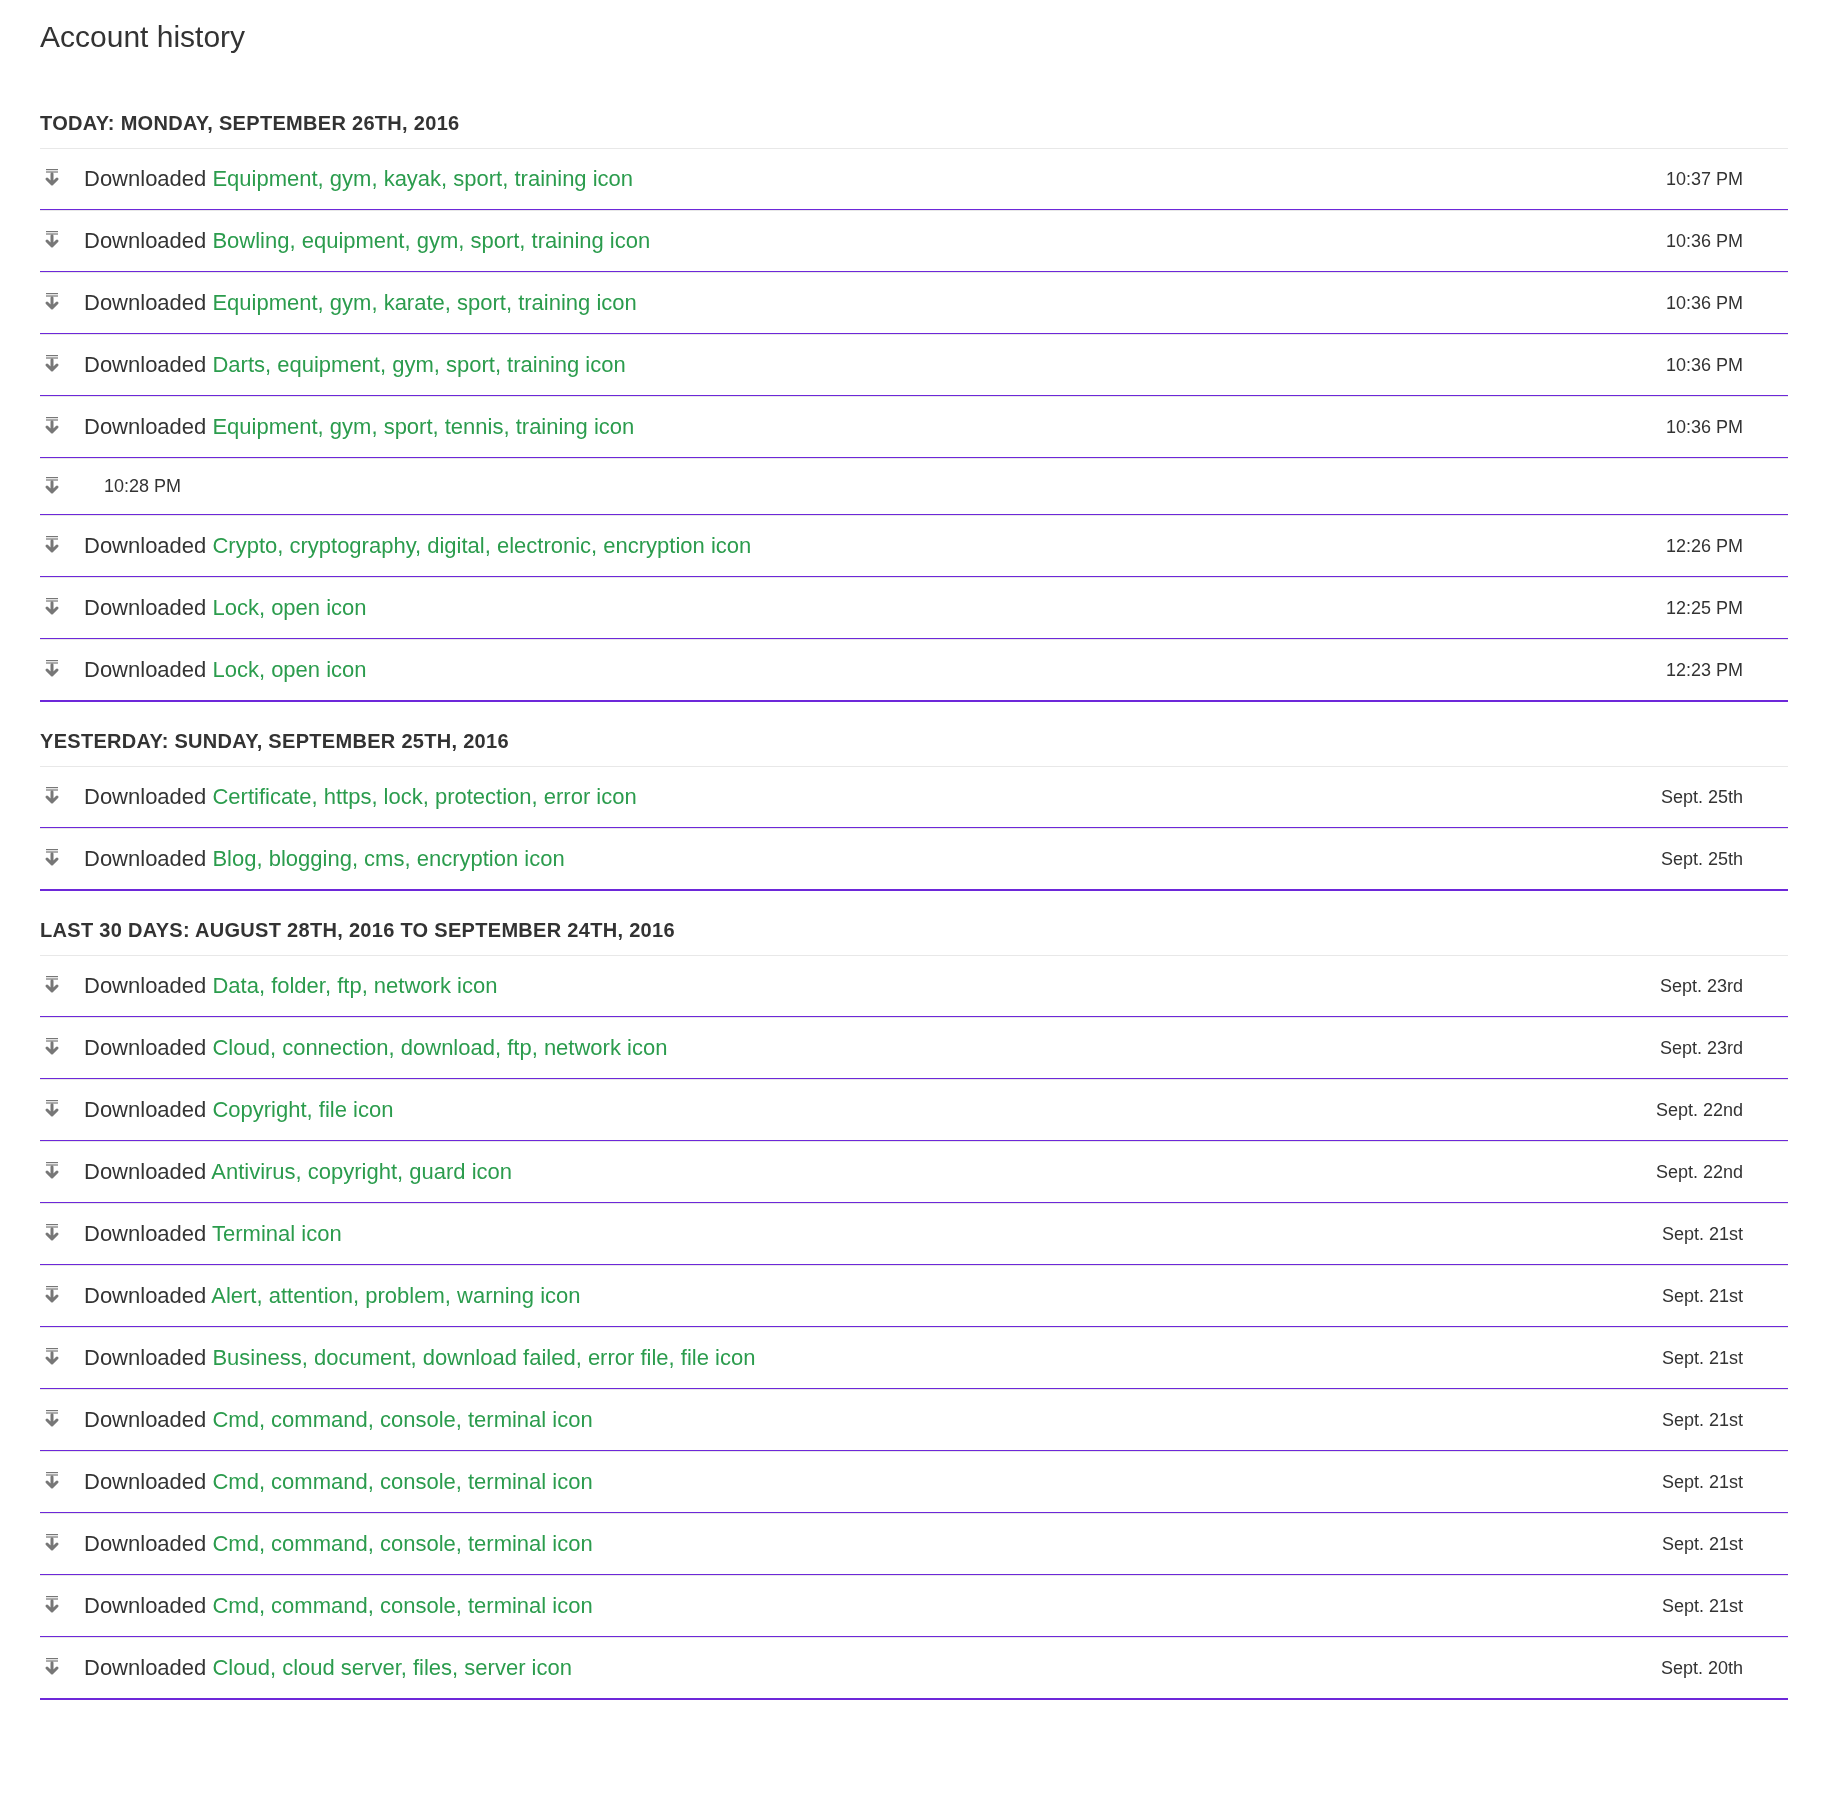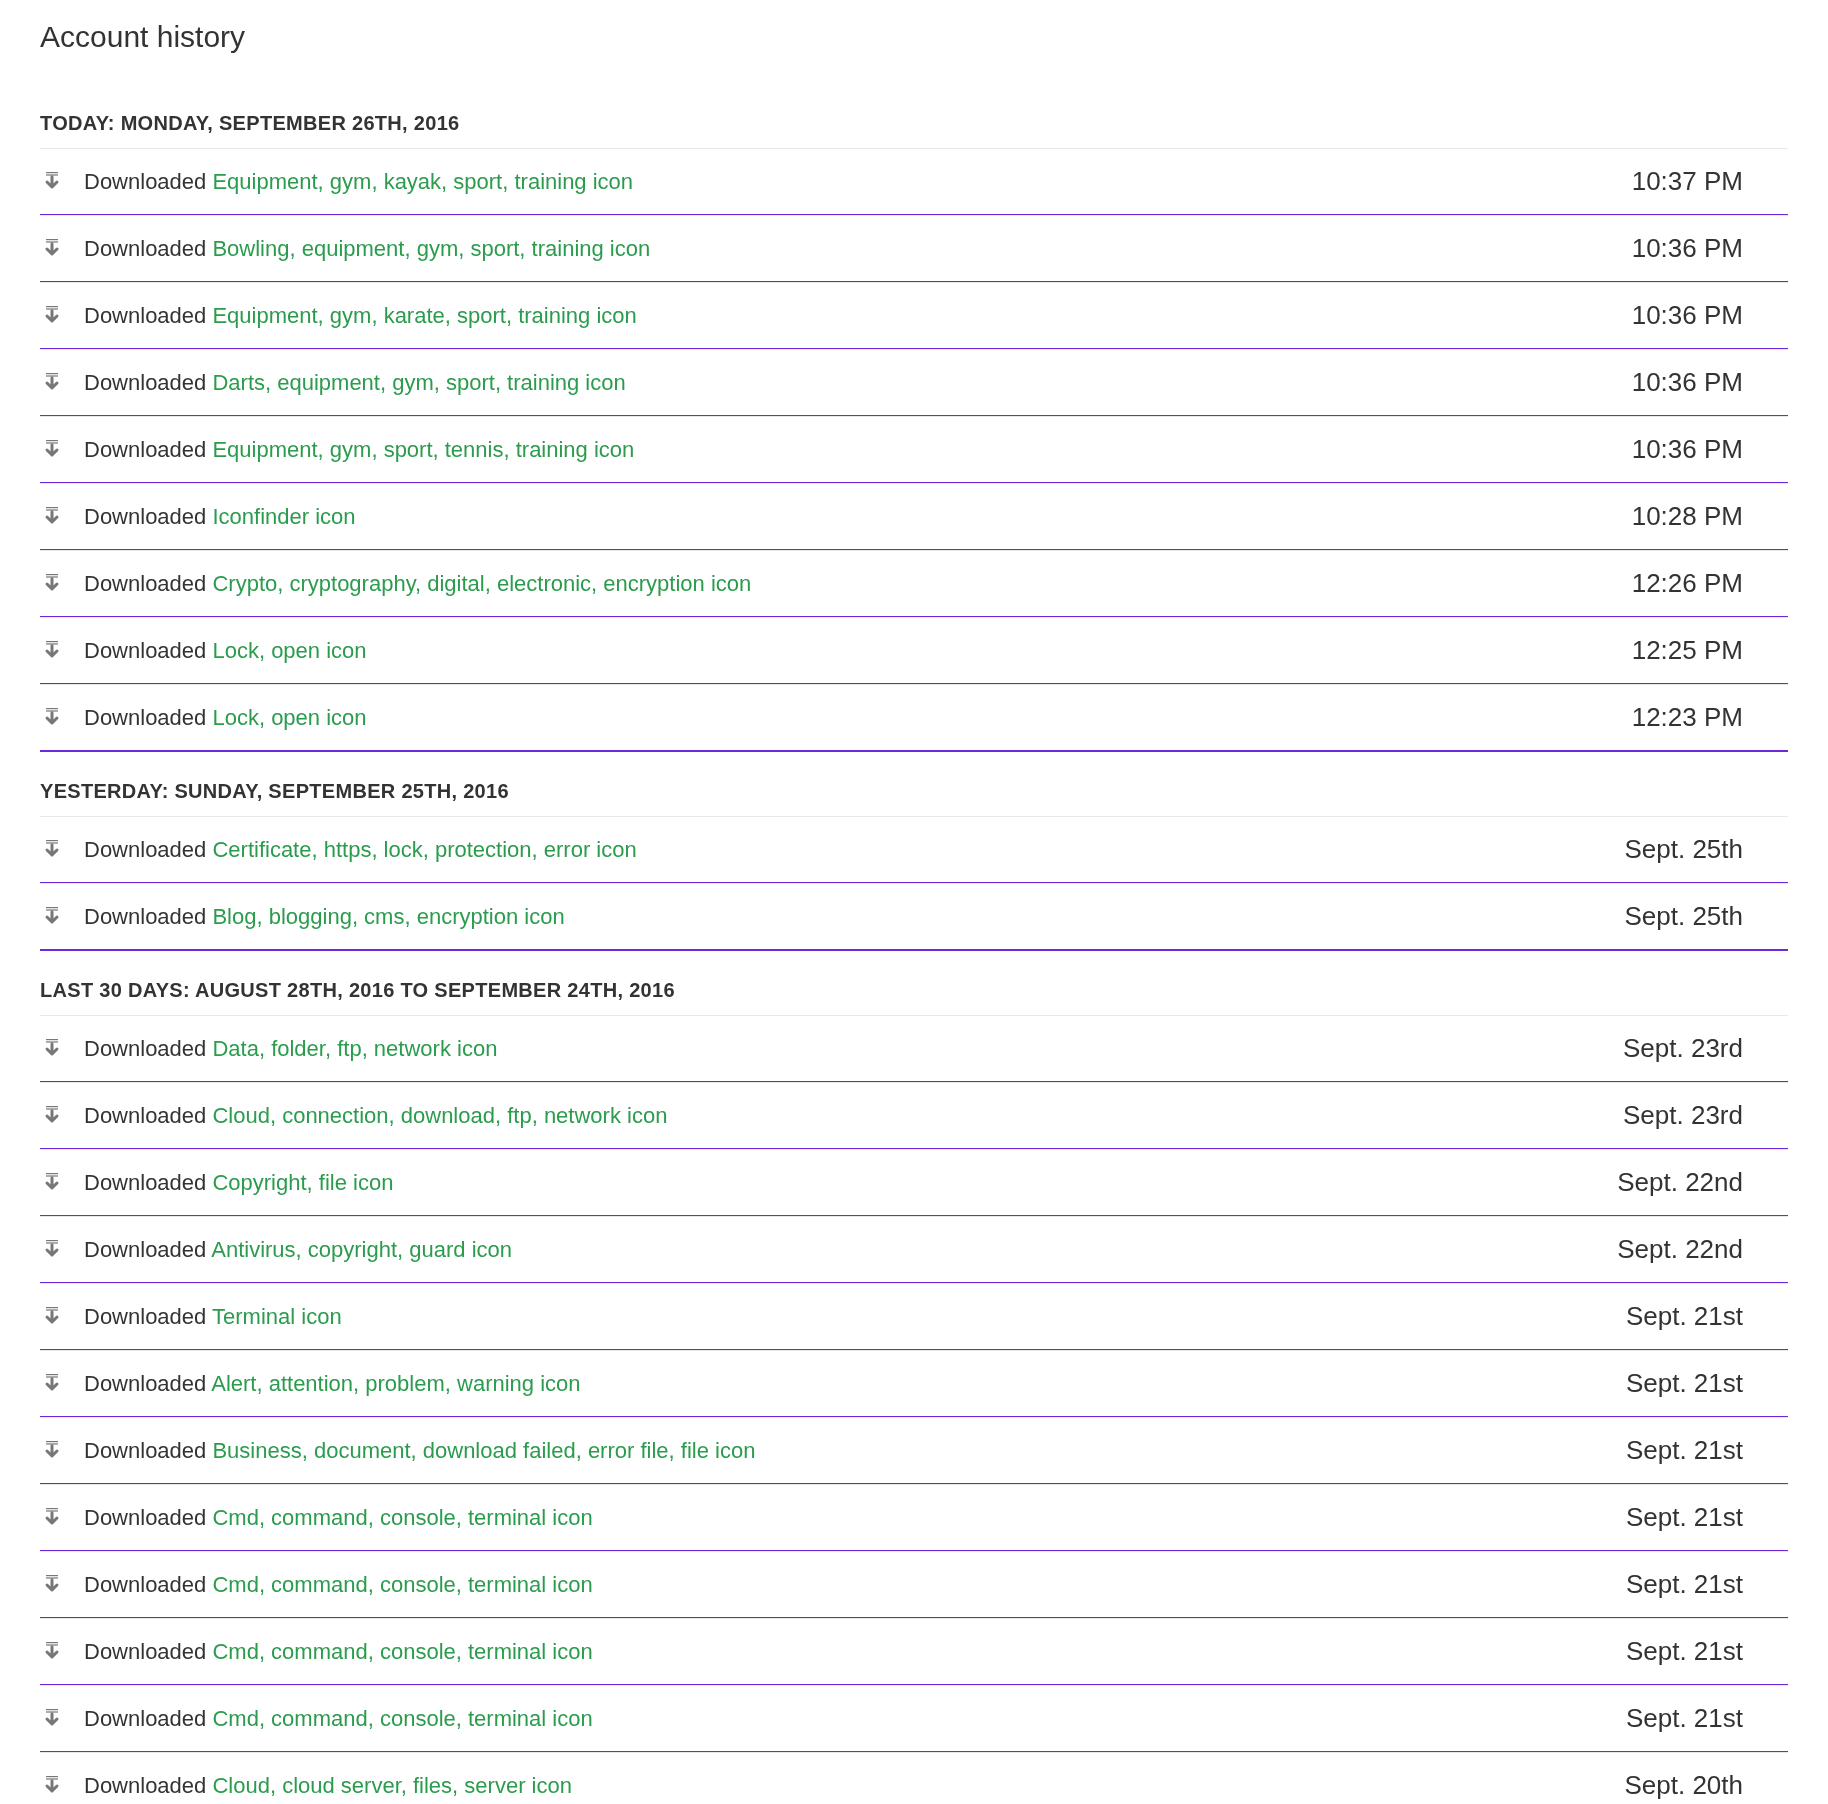--- a/index.html
+++ b/index.html
@@ -54,21 +54,21 @@
     }
     .row-text .action {
       color: #333;
     }
     .row-text .link {
       color: #2b9c4d;
       text-decoration: none;
       cursor: pointer;
     }
     .row-time {
-      font-size: 26px;
+      font-size: 18px;
       color: #333;
       white-space: nowrap;
       padding-left: 20px;
       padding-right: 45px;
     }
   </style>
 </head>
 <body>
 
 <h1 class="page-title">Account history</h1>
@@ -131,21 +131,20 @@
       <span class="row-time">10:36 PM</span>
     </div>
     <div class="history-row">
       <span class="download-icon">
         <svg viewBox="0 0 16 20" xmlns="http://www.w3.org/2000/svg">
   <rect x="2" y="0" width="12" height="1.2"></rect>
   <rect x="2" y="2.4" width="12" height="1.2"></rect>
   <path d="M8 4.8 L8 15 M8 15 L3 10 M8 15 L13 10" stroke="#777" stroke-width="3" fill="none" stroke-linecap="round" stroke-linejoin="round"></path>
 </svg>
       </span>
-      <span class="row-text"><span class="action">Downloaded</span> <a class="link">Iconfinder icon</a></span>
       <span class="row-time">10:28 PM</span>
     </div>
     <div class="history-row">
       <span class="download-icon">
         <svg viewBox="0 0 16 20" xmlns="http://www.w3.org/2000/svg">
   <rect x="2" y="0" width="12" height="1.2"></rect>
   <rect x="2" y="2.4" width="12" height="1.2"></rect>
   <path d="M8 4.8 L8 15 M8 15 L3 10 M8 15 L13 10" stroke="#777" stroke-width="3" fill="none" stroke-linecap="round" stroke-linejoin="round"></path>
 </svg>
       </span>

